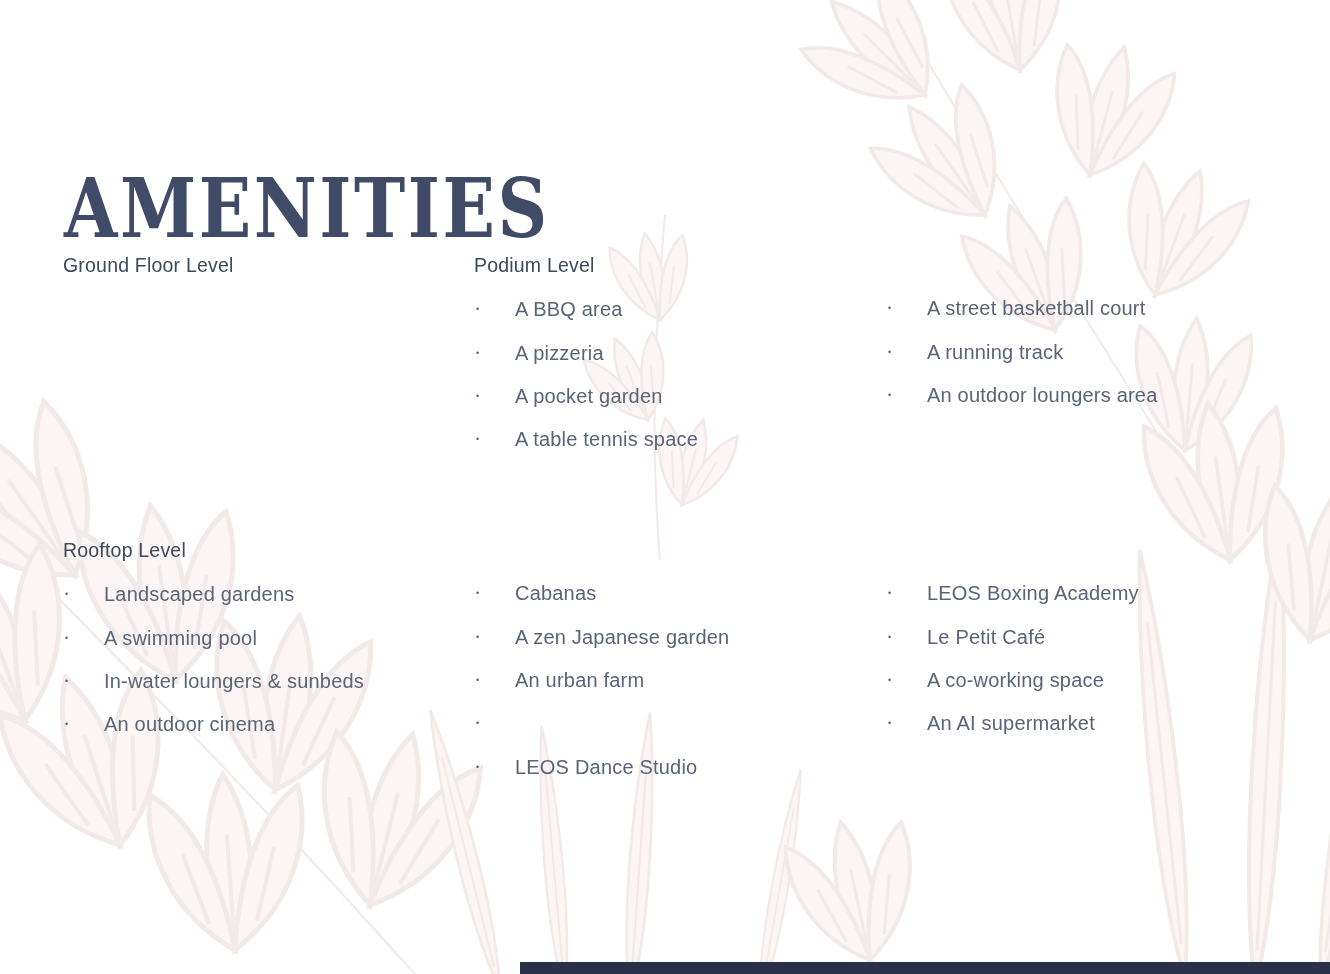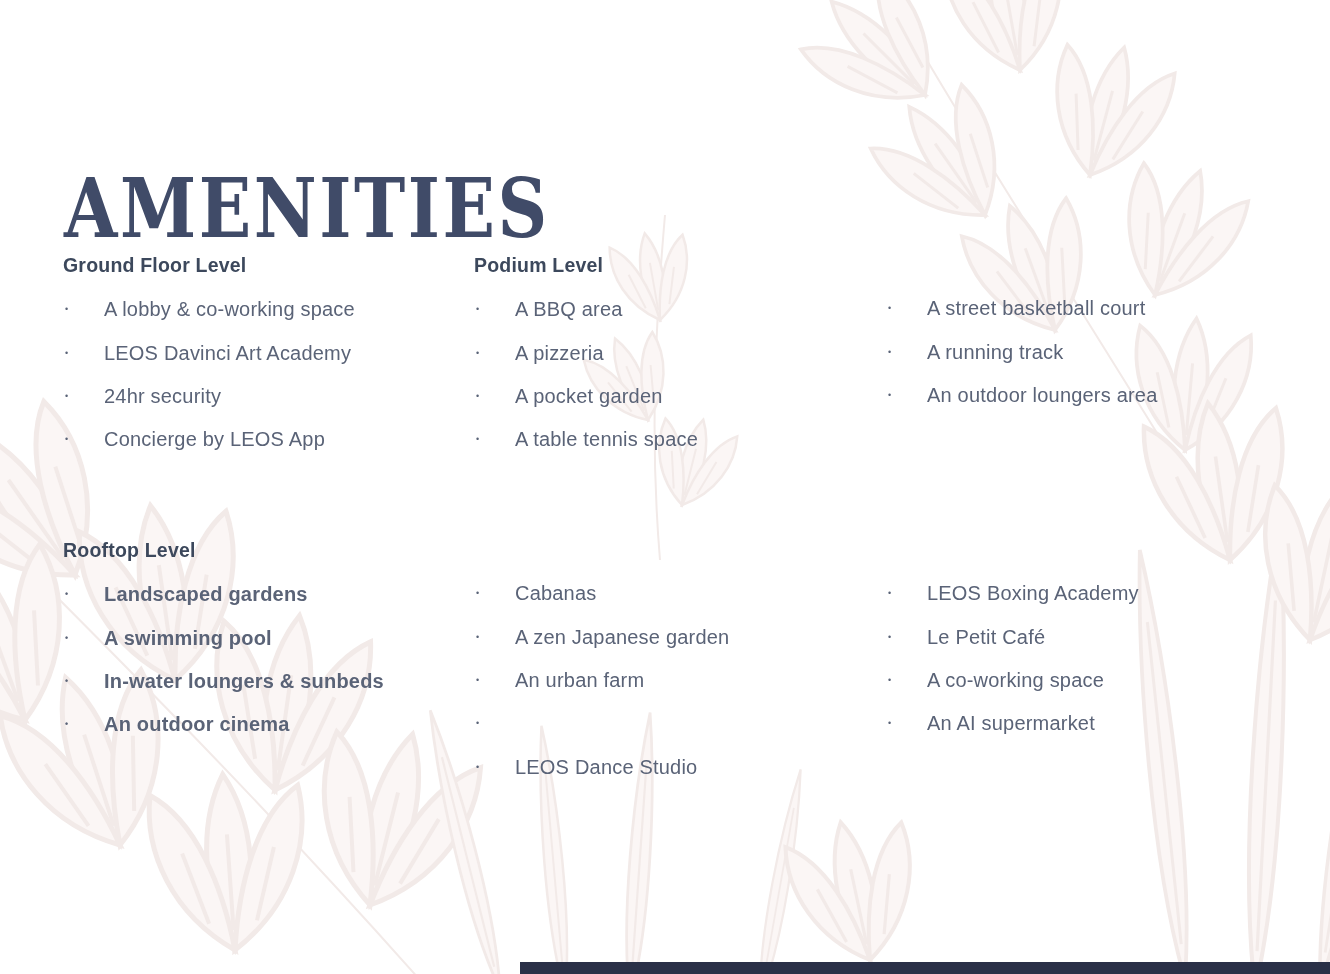--- a/index.html
+++ b/index.html
@@ -22,21 +22,21 @@
     font-size: 82px; line-height: 82px;
     color: #404B68;
     letter-spacing: 3px;
     transform: scaleX(0.84);
     transform-origin: left top;
     white-space: nowrap;
   }
 
   .col-heading {
     position: absolute;
-    font-size: 19.5px; font-weight: bold;
+    font-size: 19.5px; font-weight: normal;
     color: #3C485C;
     letter-spacing: 0.2px;
     white-space: nowrap;
   }
   #gf-heading      { left: 63px;  top: 254px; }
   #podium-heading  { left: 474px; top: 254px; }
   #rooftop-heading { left: 63px;  top: 539px; }
 
   ul.amenity-list {
     position: absolute; margin: 0; padding: 0; list-style: none;
@@ -51,21 +51,21 @@
   .bullet {
     flex: 0 0 39px; width: 39px;
     display: flex; align-items: center;
     color: #5A6377;
   }
   .bullet::before { content: "•"; font-size: 9px; line-height: 1; }
 
   #gf-list        { left: 65px;  top: 288px; }
   #podium-list-1  { left: 476px; top: 288px; }
   #podium-list-2  { left: 888px; top: 287px; }
-  #rooftop-list-1 { left: 65px;  top: 573px; font-weight: bold; }
+  #rooftop-list-1 { left: 65px;  top: 573px; }
   #rooftop-list-2 { left: 476px; top: 572px; }
   #rooftop-list-3 { left: 888px; top: 572px; text-align: right; }
 
   .footer-bar {
     position: absolute; left: 520px; right: 0; bottom: 0; height: 12px;
     background: #2A3047;
   }
 
   .sketch { fill: #FBF6F5; stroke: #F2EAE8; stroke-width: 2.5; }
   .sketch-line { fill: none; stroke: #F2EAE8; stroke-width: 2; }
@@ -123,38 +123,20 @@
   <use href="#leaf" transform="translate(630,1000) rotate(4)  scale(1.1,1.6)"></use>
   <use href="#leaf" transform="translate(760,1000) rotate(10) scale(0.9,1.3)"></use>
   <use href="#bud" transform="translate(870,960) rotate(-12) scale(1.6)"></use>
 </svg>
 
 <div class="content">
 
   <h1 class="page-title">AMENITIES</h1>
 
   <div class="col-heading" id="gf-heading">Ground Floor Level</div>
-  <ul class="amenity-list" id="gf-list">
-    <li>
-      <span class="bullet"></span>
-      <span>A lobby &amp; co-working space</span>
-      </li>
-    <li>
-      <span class="bullet"></span>
-      <span>LEOS Davinci Art Academy</span>
-      </li>
-    <li>
-      <span class="bullet"></span>
-      <span>24hr security</span>
-      </li>
-    <li>
-      <span class="bullet"></span>
-      <span>Concierge by LEOS App</span>
-      </li>
-  </ul>
 
   <div class="col-heading" id="podium-heading">Podium Level</div>
   <ul class="amenity-list" id="podium-list-1">
     <li>
       <span class="bullet"></span>
       <span>A BBQ area</span>
       </li>
     <li>
       <span class="bullet"></span>
       <span>A pizzeria</span>

